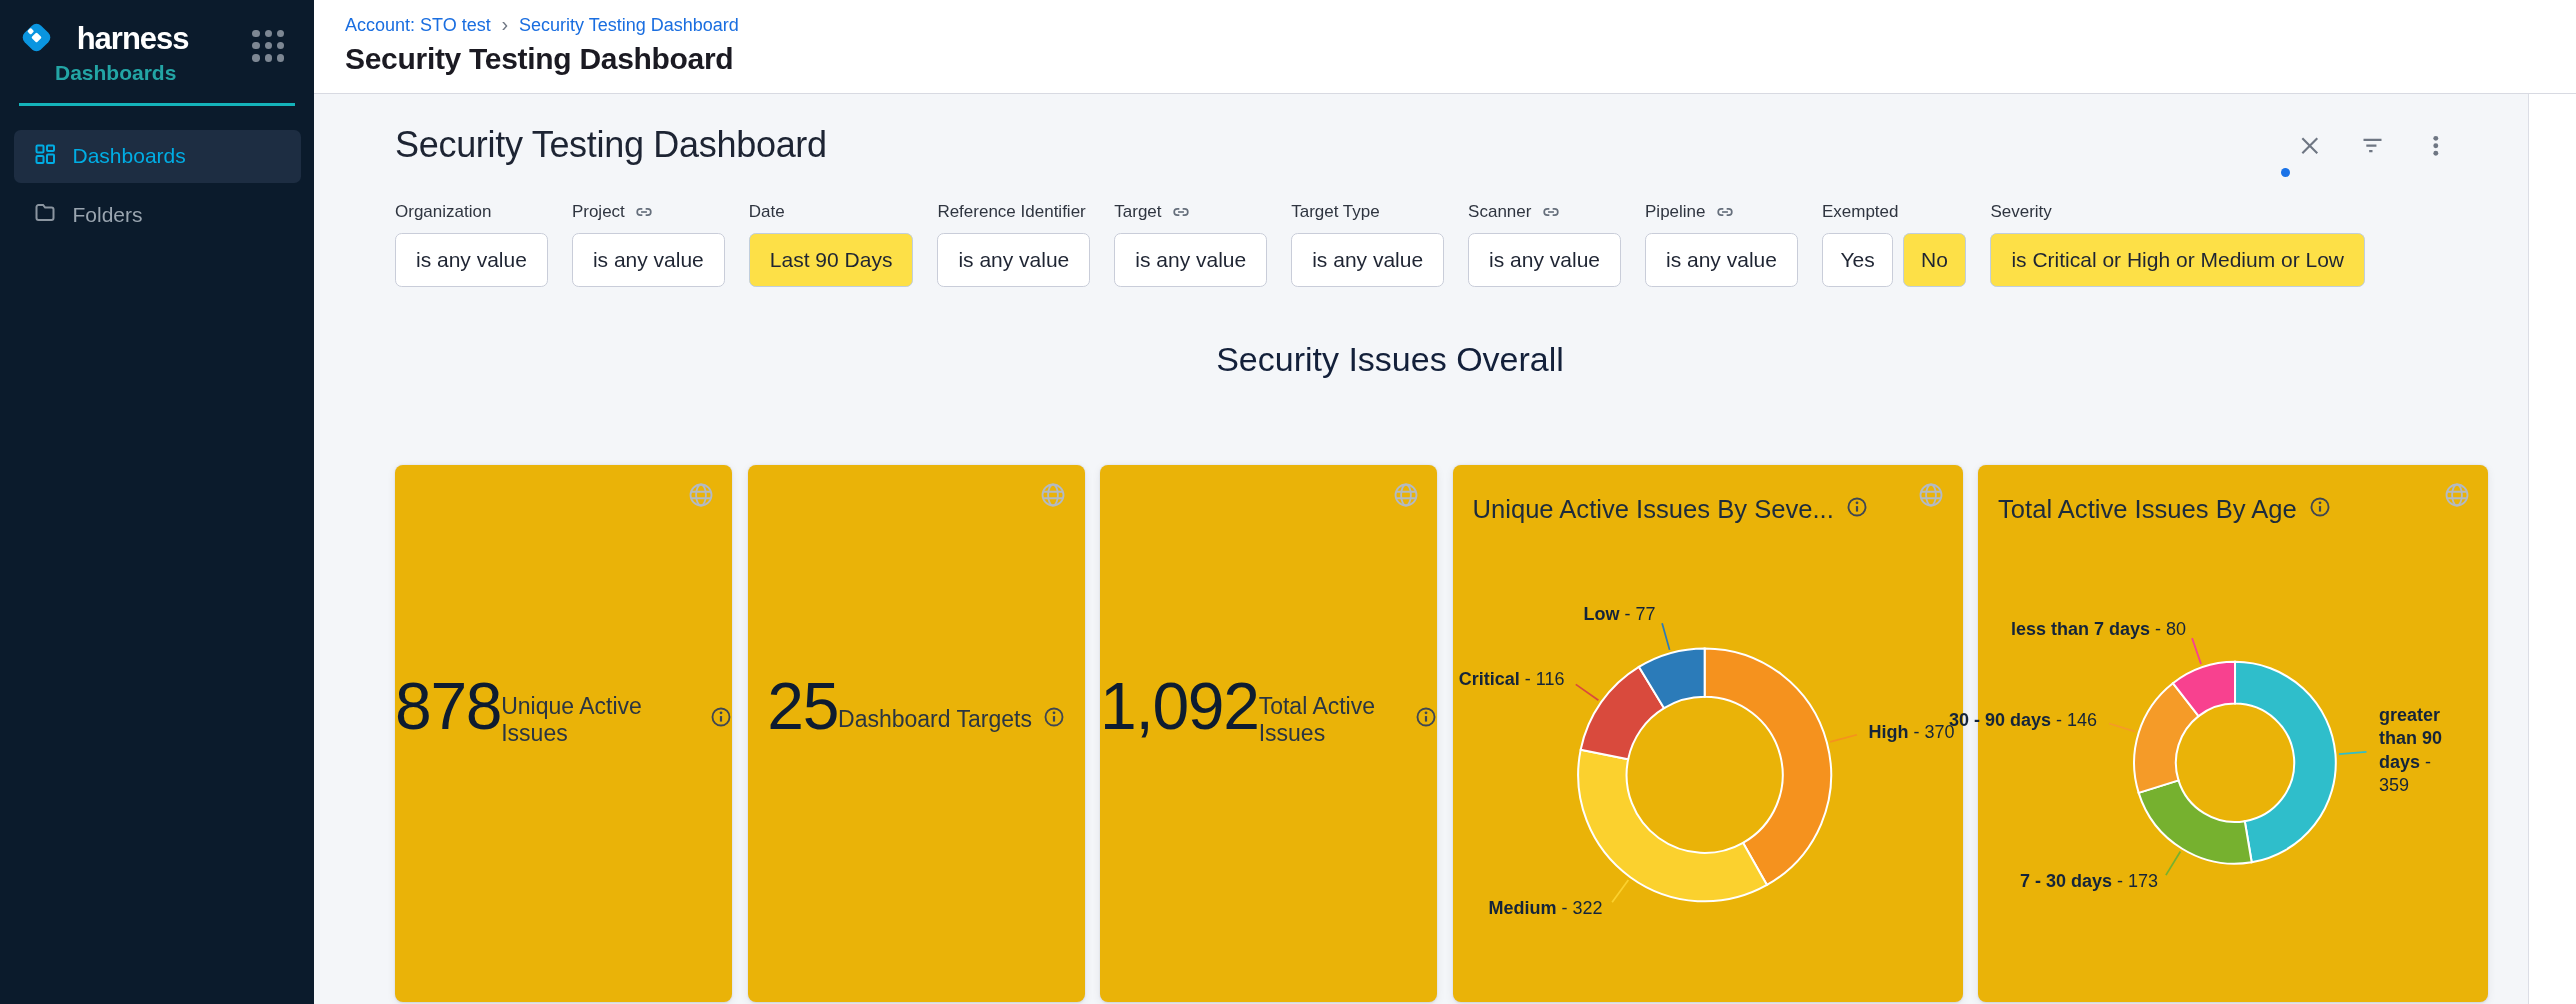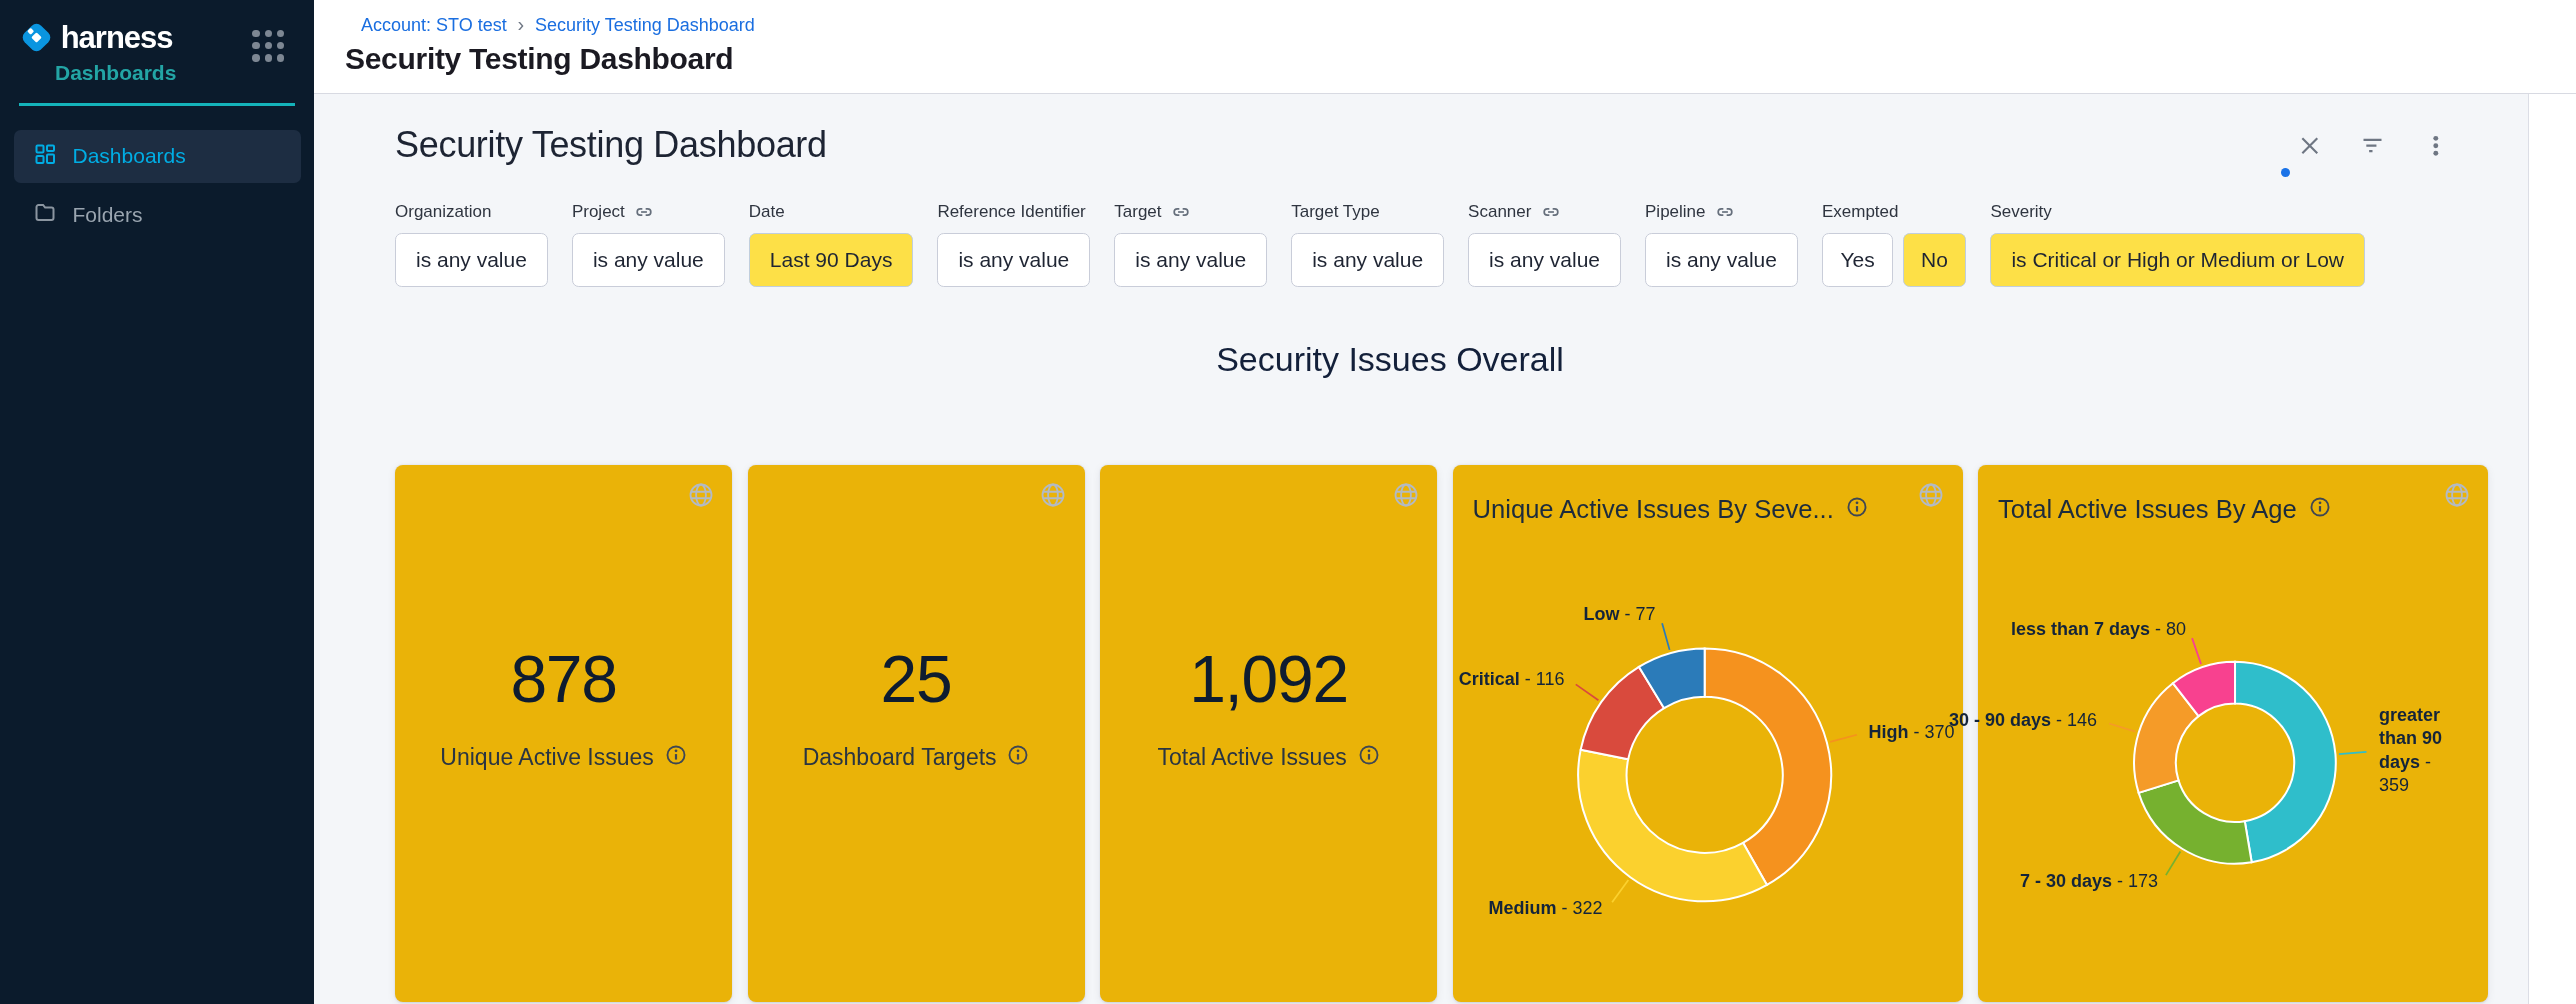--- a/index.html
+++ b/index.html
@@ -5,33 +5,33 @@
   * { box-sizing: border-box; }
   html,body { margin:0; padding:0; }
   body {
     width: 2576px; height: 1005px;
     font-family: "Liberation Sans", "DejaVu Sans", sans-serif;
     background:#ffffff; overflow:hidden; position:relative;
     -webkit-font-smoothing: antialiased;
   }
   
   .sidebar { position:absolute; left:0; top:0; bottom:0; width:314px; background:#0b1b2c; z-index:5; }
-  .logo-row { display:flex; align-items:flex-start; padding:20px 0 0 19px; }
+  .logo-row { display:flex; align-items:center; padding:20px 0 0 19px;gap:16px; }
   .brand-name { color:#ffffff; font-size:31px; font-weight:700; letter-spacing:-1px; margin-left:6.7px; }
   .grid-icon { position:absolute; top:30px; right:30px; display:grid; grid-template-columns:repeat(3,7.4px); grid-gap:4.7px; cursor:pointer; }
   .grid-icon i { width:7.4px; height:7.4px; border-radius:50%; background:#7d8793; }
   .product-name { color:#23a5a5; font-size:21px; font-weight:600; margin:4px 0 0 55px; }
   .teal-rule { height:3.4px; background:#14b3ba; margin:17.5px 19px 0 19px; }
   .side-nav { margin-top:24px; padding:0 13.5px; }
   .nav-item { display:flex; align-items:center; gap:16px; height:53px; padding:0 19px; border-radius:6.7px; font-size:21px; color:#9aa5b0; cursor:pointer; margin-bottom:5.4px; }
   .nav-item.active { background:#1d2d42; color:#00ade4; }
   .nav-item svg { flex:0 0 auto; }
   
   .topbar { position:absolute; left:314px; right:0; top:0; height:94px; background:#ffffff; border-bottom:1.3px solid #d8dae2; padding:13.5px 0 0 31px; z-index:4; }
-  .breadcrumb { display:flex; align-items:center; gap:10.8px; font-size:18px;margin-left:16px; }
+  .breadcrumb { display:flex; align-items:center; gap:10.8px; font-size:18px; }
   .crumb-link { color:#1a6ee0; cursor:pointer; text-decoration:none; }
   .crumb-sep { color:#6e7683; font-size:20px; transform:translateY(-1.3px); }
   .page-title { margin:5.4px 0 0 0; font-size:30px; font-weight:700; color:#1b1a22; letter-spacing:-0.3px; }
   
   .right-strip { position:absolute; top:94px; right:0; bottom:0; width:48px; background:#ffffff; border-left:1.3px solid #dcdee6; z-index:3; }
   .content { position:absolute; left:314px; top:94px; right:48px; bottom:0; background:#f4f6f9; overflow:hidden; }
   .panel-head { position:relative; padding:30px 0 0 81px; }
   .panel-title { margin:0; font-size:36px; font-weight:500; color:#1d2433; letter-spacing:-0.3px; }
   .panel-actions { position:absolute; top:38px; right:79px; display:flex; align-items:center; gap:36px; }
   .action-btn { width:27px; height:27px; display:flex; align-items:center; justify-content:center; cursor:pointer; position:relative; }
@@ -44,21 +44,21 @@
           border:1.3px solid #c9cdd9; border-radius:6.7px; background:#ffffff; font-size:21px; color:#1f2533;
           white-space:nowrap; cursor:pointer; font-family:inherit; }
   .fbtn.active { background:#fde047; border-color:#c0cedd; }
   .fbtn.small { min-width:62px; padding:0 17.5px; }
   
   .section-title { text-align:center; font-size:34px; font-weight:400; color:#13203a; margin:53px 0 0 12px; width:2128px; }
   .cards { display:flex; gap:15.5px; padding-left:81px; margin-top:86px; }
   .card { position:relative; background:#eab308; border-radius:8px; height:537px;
           box-shadow:0 0.7px 2px rgba(25,35,55,.12), 0 2.7px 9.4px rgba(25,35,55,.07); }
   .card.stat { width:337px; display:flex; flex-direction:column; align-items:center; justify-content:center; }
-  .stat-inner { display:flex; flex-direction:column; align-items:center; transform:translateY(-27px); }
+  .stat-inner { display:flex; flex-direction:row; align-items:center; transform:translateY(-27px); }
   .stat-value { font-size:66px; font-weight:400; color:#0e1c30; letter-spacing:-1.3px; }
   .stat-label { display:flex; align-items:center; gap:10.8px; margin-top:27px; font-size:23px; color:#2a3542; }
   .card.chart { width:510px; }
   .chart-title { display:flex; align-items:center; gap:12px; padding:30px 64px 0 20px; font-size:25.6px; font-weight:500; color:#1c2b3d; white-space:nowrap; }
   .globe { position:absolute; top:16px; right:17.5px; cursor:pointer; }
   .donut-svg { position:absolute; left:0; top:0; }
   .pie-label { position:absolute; font-size:18px; color:#14243a; white-space:nowrap; line-height:1.3; }
   .pie-label b { font-weight:700; }
 </style>
 </head>

